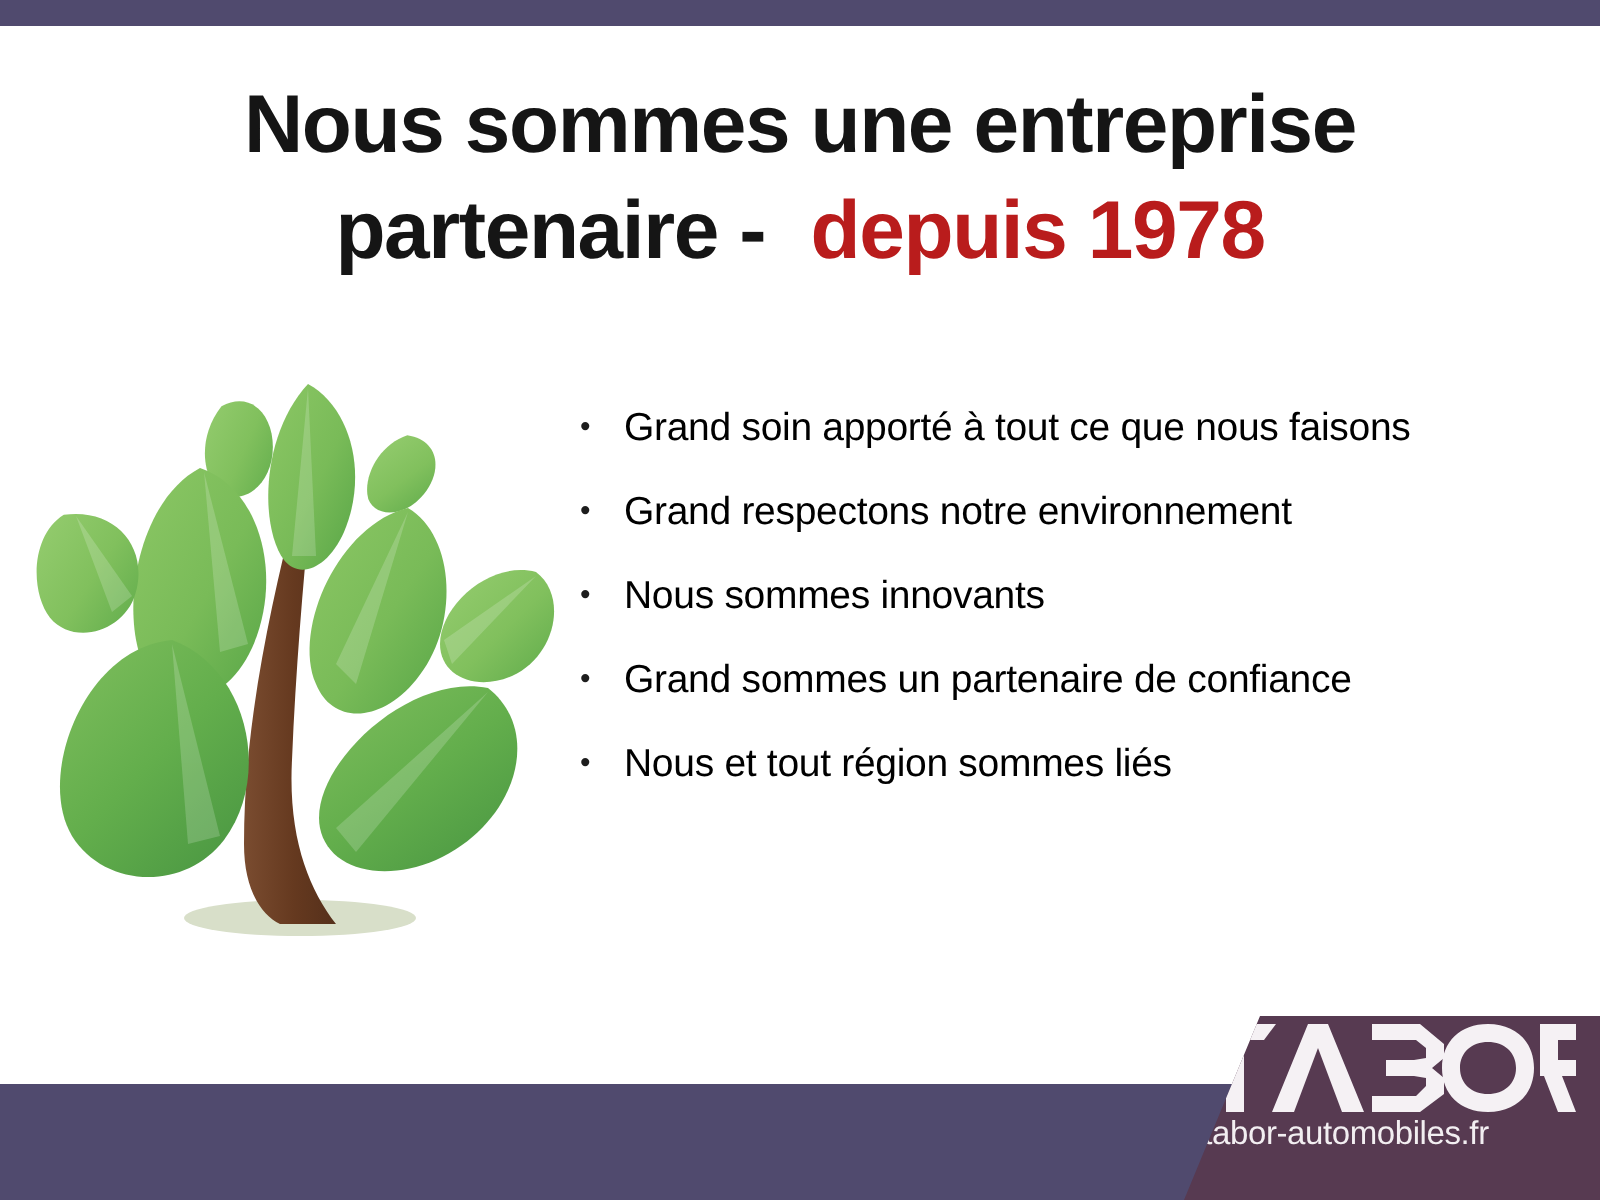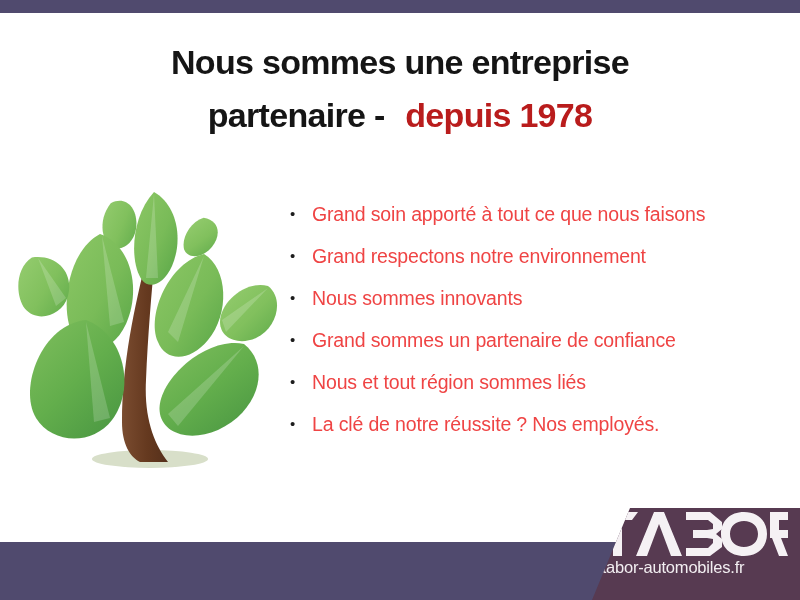--- a/index.html
+++ b/index.html
@@ -71,21 +71,21 @@
 
   
   .headline {
     position: absolute;
     left: 40px;
     top: 36px;
     width: 720px;
     text-align: center;
     font-family: "Liberation Sans", sans-serif;
     font-weight: bold;
-    font-size: 34px;
+    font-size: 41px;
     line-height: 53px;
     letter-spacing: -0.7px;
     color: #151515;
   }
   .headline .accent {
     color: #b91c1c;
   }
   .headline .line2-gap {
     display: inline-block;
     width: 12px;
@@ -101,21 +101,21 @@
     padding: 0;
     list-style: none;
   }
   .bullets li {
     position: relative;
     height: 42px;
     line-height: 42px;
     padding-left: 24px;
     font-family: "Liberation Sans", sans-serif;
     font-size: 19.5px;
-    color: #ef4444;
+    color: #000000;
     letter-spacing: -0.15px;
     white-space: nowrap;
   }
   .bullets li::before {
     content: "\2022";
     position: absolute;
     left: 2px;
     top: 0;
     font-size: 15px;
     color: #1d1d1d;
@@ -205,21 +205,20 @@
       </g>
     </svg>
   </div>
 
   <ul class="bullets">
     <li>Grand soin apporté à tout ce que nous faisons</li>
     <li>Grand respectons notre environnement</li>
     <li>Nous sommes innovants</li>
     <li>Grand sommes un partenaire de confiance</li>
     <li>Nous et tout région sommes liés</li>
-    <li>La clé de notre réussite ? Nos employés.</li>
   </ul>
 
   <div class="logo-plate">
     <div class="logo-inner">
       <div class="logo-wordmark">
         <svg viewBox="0 0 190 44" width="190" height="44" xmlns="http://www.w3.org/2000/svg">
           <g fill="#f5f1f4">
 
             <path d="M0 0 L40 0 L34 8 L24 8 L24 44 L15 44 L15 8 L0 8 Z"></path>
 

